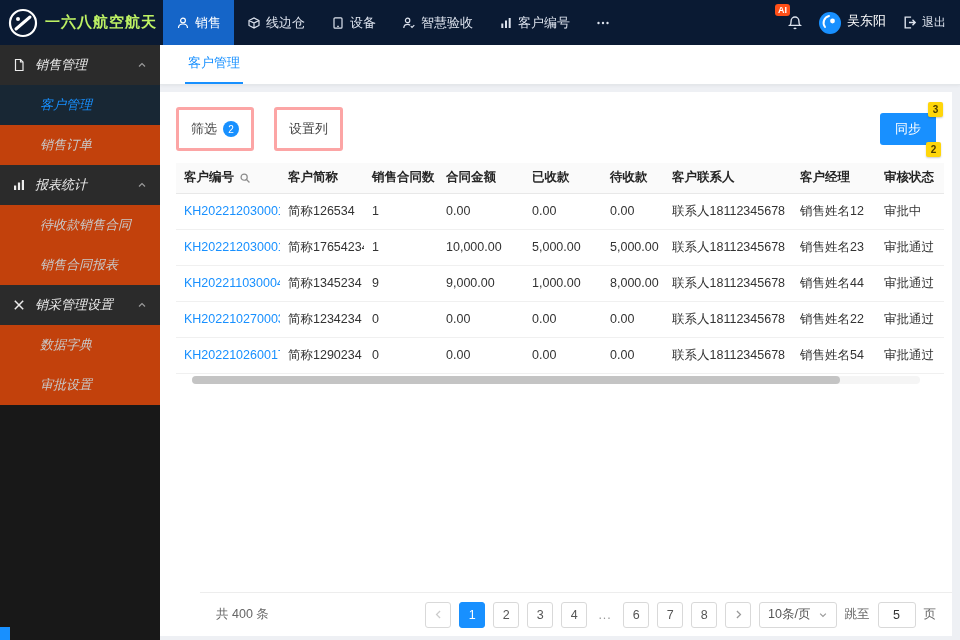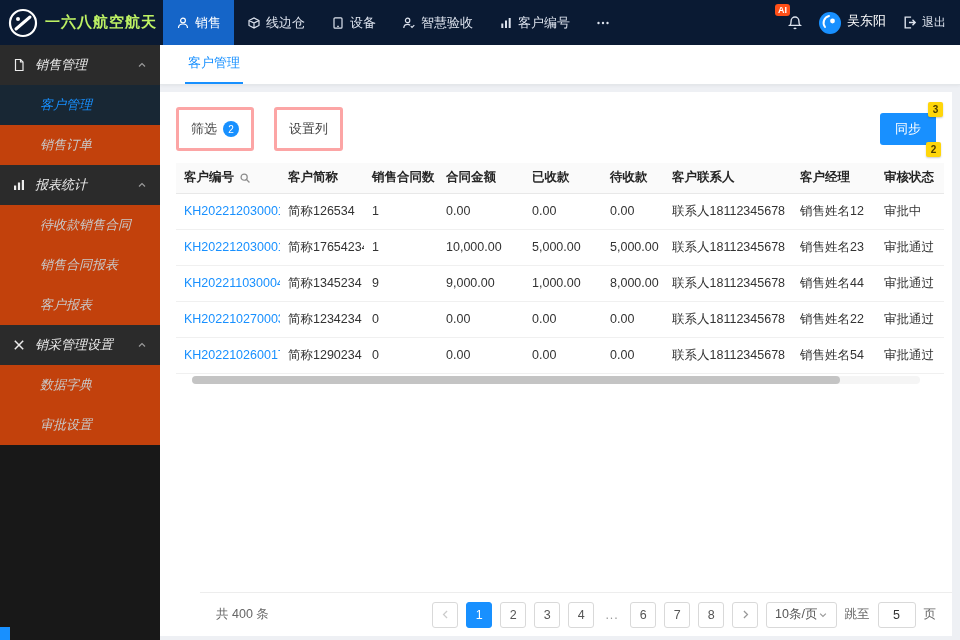--- a/index.html
+++ b/index.html
@@ -56,21 +56,21 @@
 
   .spacer { flex:1; }
 
   .pagination { display:flex; align-items:center; padding:0 16px; height:44px; border-top:1px solid #ededed; font-size:12.5px; color:#666; flex-shrink:0;margin-left:40px; }
   .pager { margin-left:auto; display:flex; align-items:center; gap:8px; }
   .page-btn { min-width:26px; height:26px; border:1px solid #d9d9d9; border-radius:3px; background:#fff; display:flex; align-items:center; justify-content:center; color:#555; cursor:pointer; padding:0 4px; }
   .page-btn.active { background:#1890ff; border-color:#1890ff; color:#fff; }
   .page-btn.arrow { color:#999; }
   .page-btn.disabled { color:#ccc; cursor:default; }
   .page-ellipsis { min-width:20px; text-align:center; color:#999; cursor:pointer; letter-spacing:1px; }
-  .page-size { height:26px; border:1px solid #d9d9d9; border-radius:3px; background:#fff; display:flex; align-items:center; padding:0 8px; color:#555; cursor:pointer; }
+  .page-size { height:26px; border:1px solid #d9d9d9; border-radius:3px; background:#fff; display:flex; align-items:center; gap:7px; padding:0 8px; color:#555; cursor:pointer; }
   .page-size .chev { color:#999; }
   .jump-input { width:38px; height:26px; border:1px solid #d9d9d9; border-radius:3px; text-align:center; font-size:12.5px; color:#333; outline:none; font-family:inherit; }
 
   .corner-accent { position:absolute; left:0; bottom:0; width:10px; height:13px; background:#1890ff; z-index:30; }
 </style>
 </head>
 <body>
 
 <div class="topbar">
   <div class="brand">
@@ -205,23 +205,20 @@
         <svg width="12" height="12" viewBox="0 0 14 14" fill="none" stroke="currentColor" stroke-width="1.4">
           <path d="M3.5 8.8L7 5.3l3.5 3.5"></path>
         </svg>
       </span>
   </div>
   <div class="sub-item">
     <span>待收款销售合同</span>
   </div>
   <div class="sub-item">
     <span>销售合同报表</span>
-  </div>
-  <div class="sub-item">
-    <span>客户报表</span>
   </div>
 
   <div class="group-header">
     <span class="icon">
         <svg width="14" height="14" viewBox="0 0 14 14" fill="none" stroke="currentColor" stroke-width="1.5">
           <path d="M2.8 2.8l8.4 8.4M11.2 2.8l-8.4 8.4"></path>
         </svg>
       </span>
     <span>销采管理设置</span>
     <span class="chev icon">

